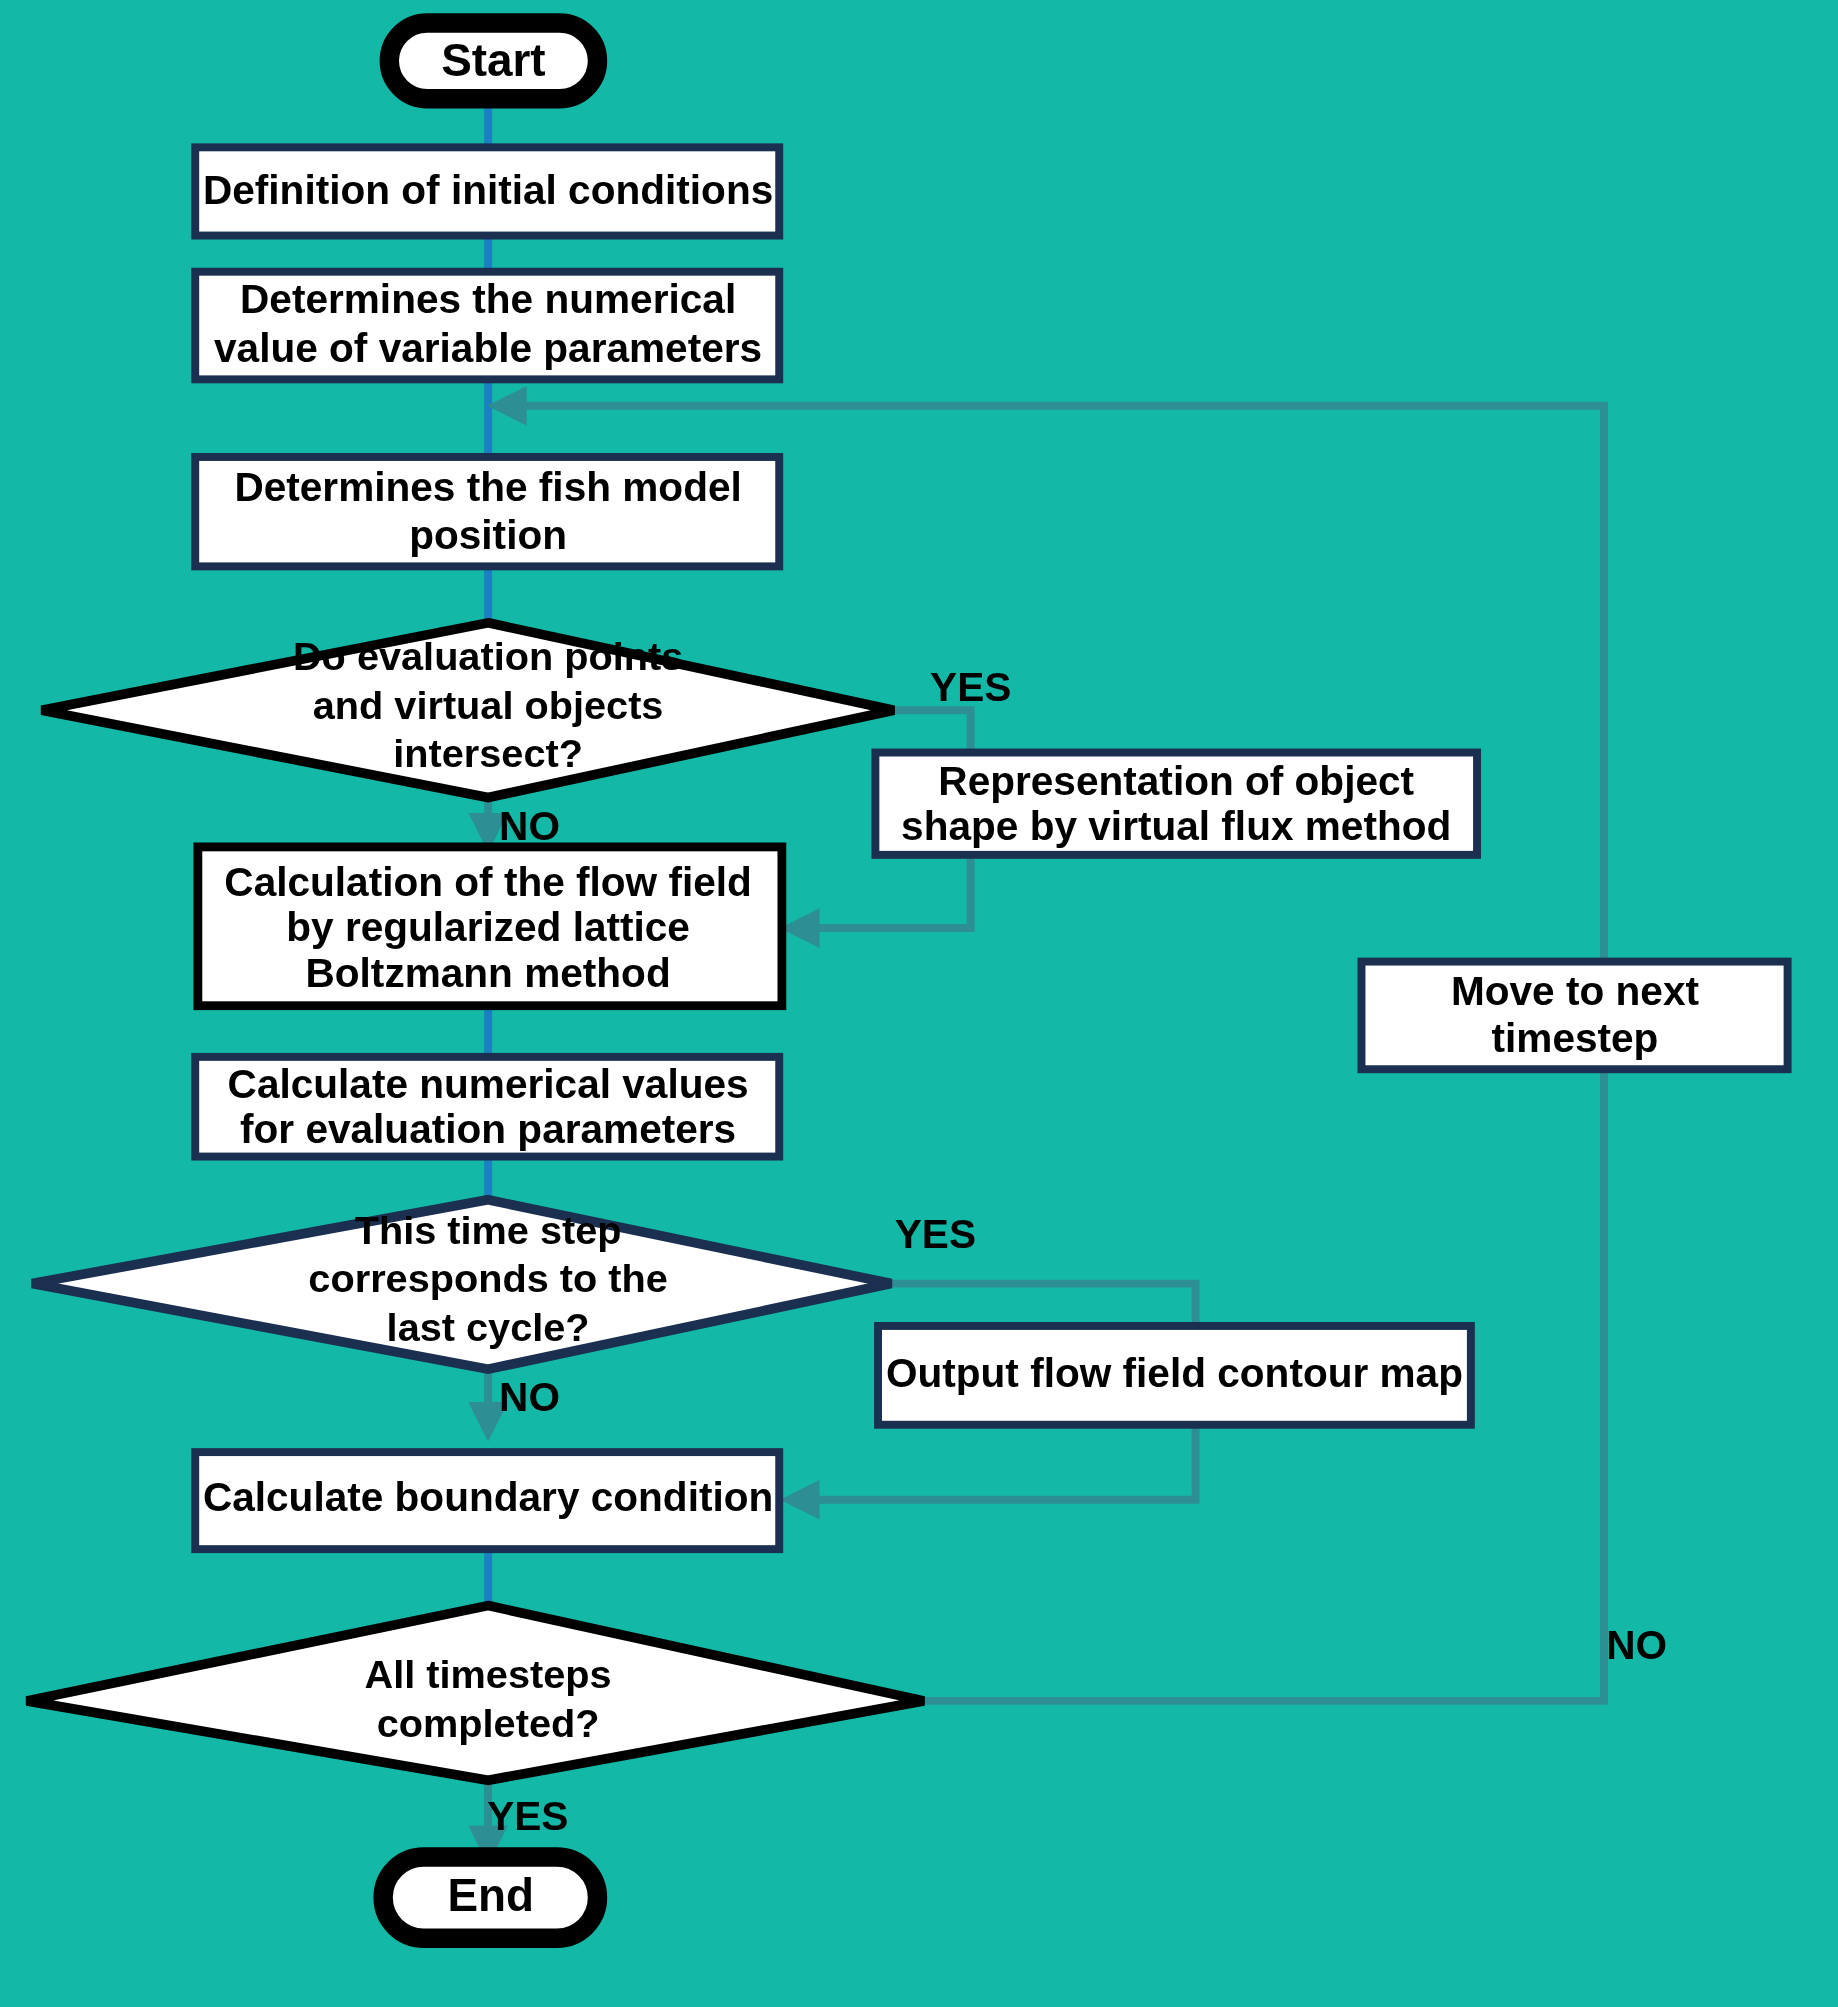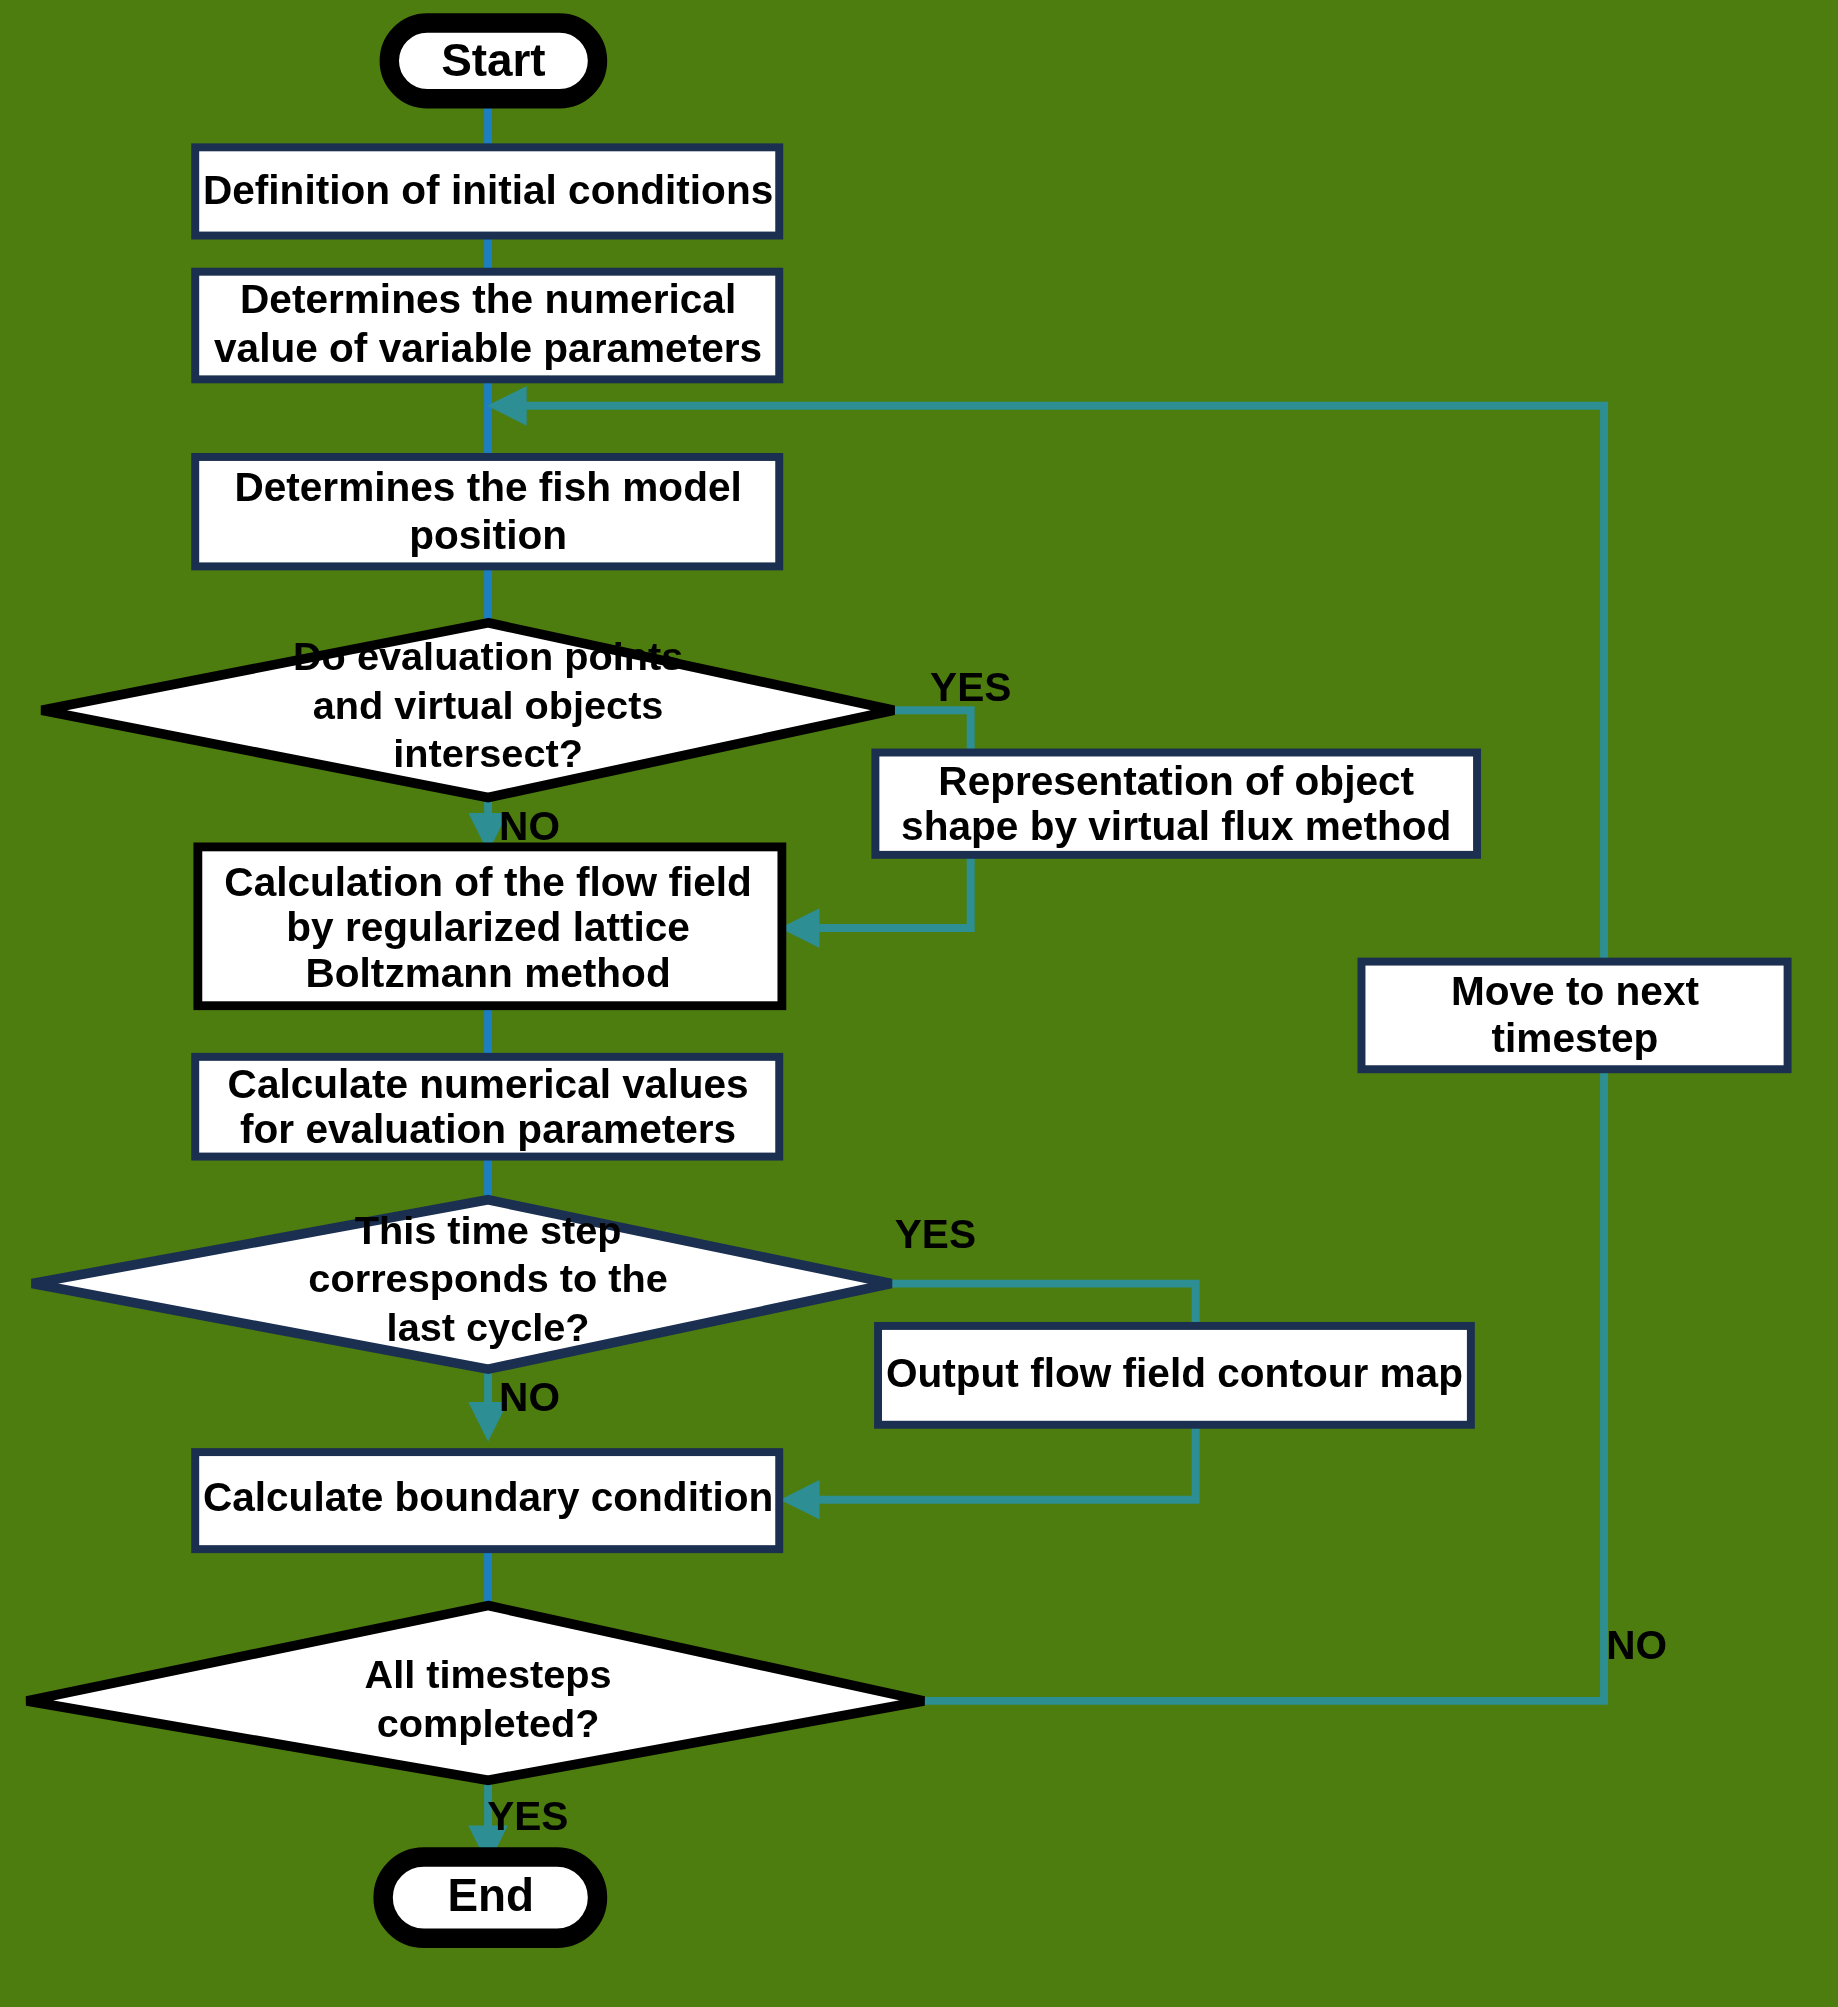--- a/index.html
+++ b/index.html
@@ -7,21 +7,21 @@
     padding: 0;
     background: #ffffff;
   }
   body {
     font-family: "Liberation Sans", sans-serif;
   }
   #flowchart-root {
     position: relative;
     width: 1839px;
     height: 2007px;
-    background: #4d7c0f;
+    background: #14b8a6;
     overflow: hidden;
   }
   svg.fc {
     position: absolute;
     top: 0;
     left: 0;
     width: 1839px;
     height: 2007px;
     display: block;
   }

